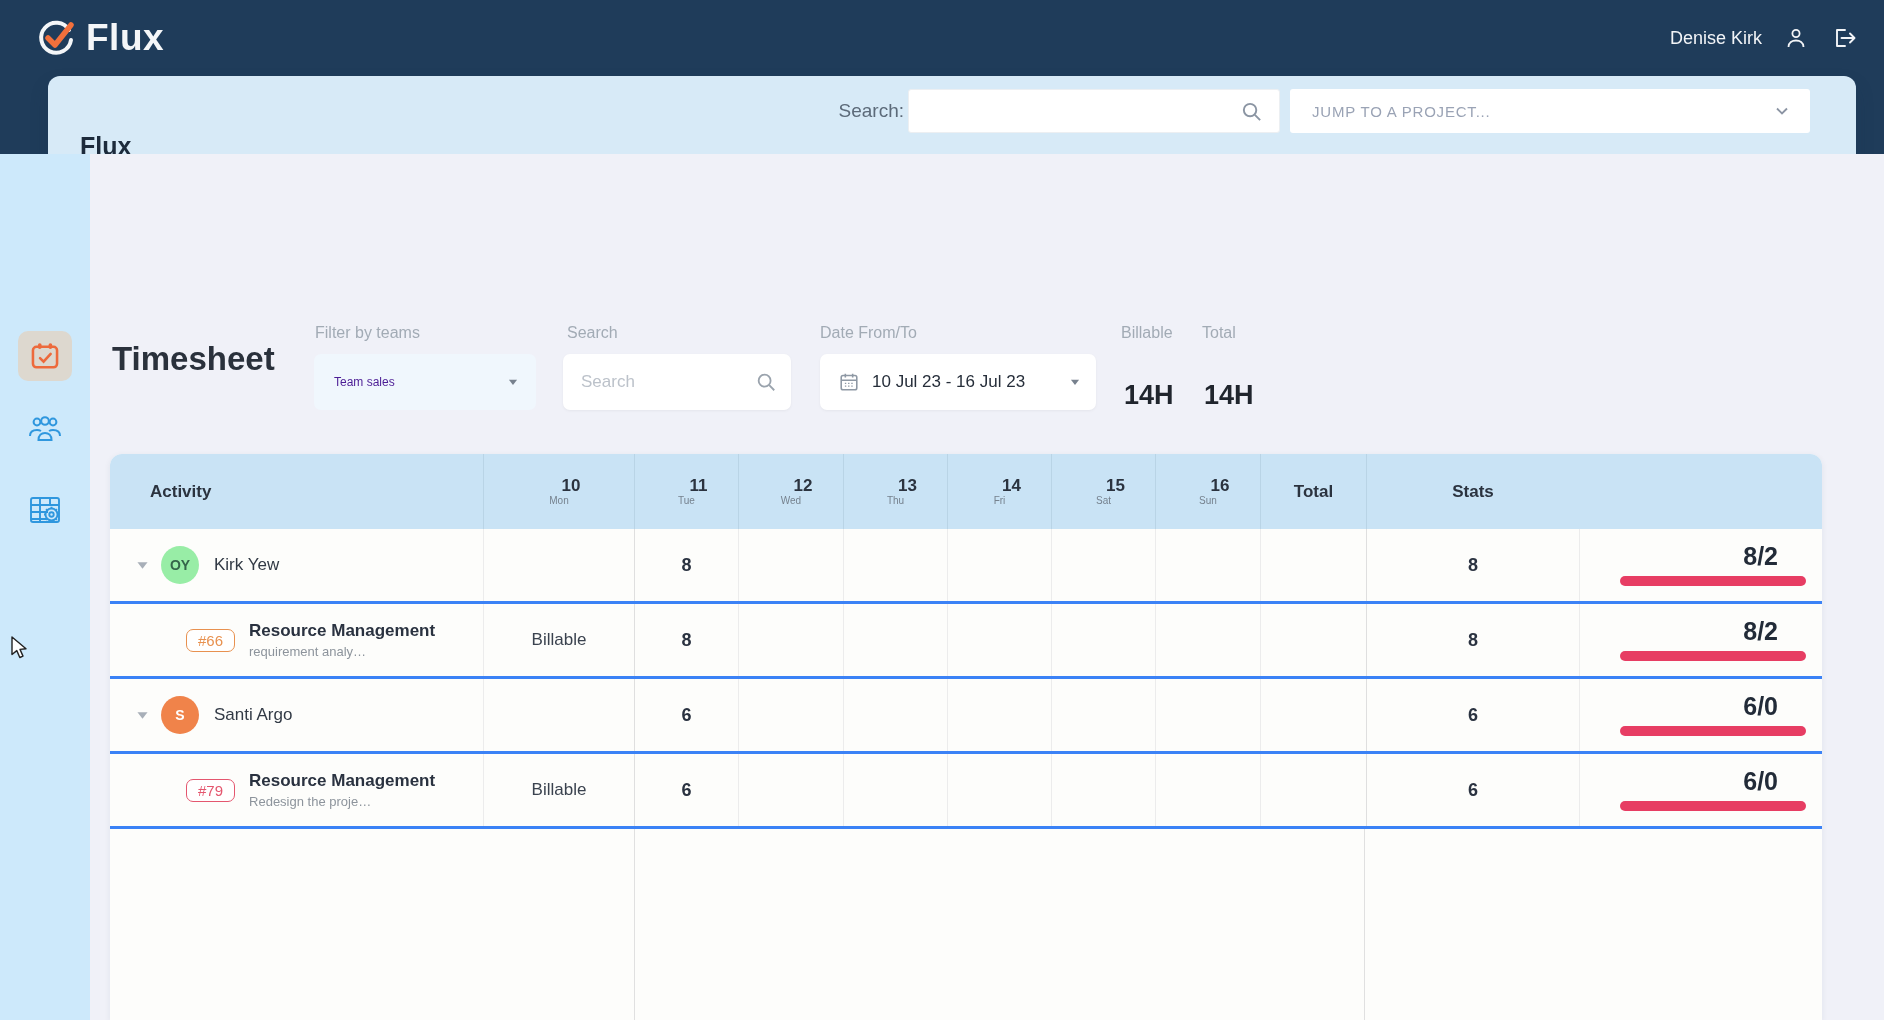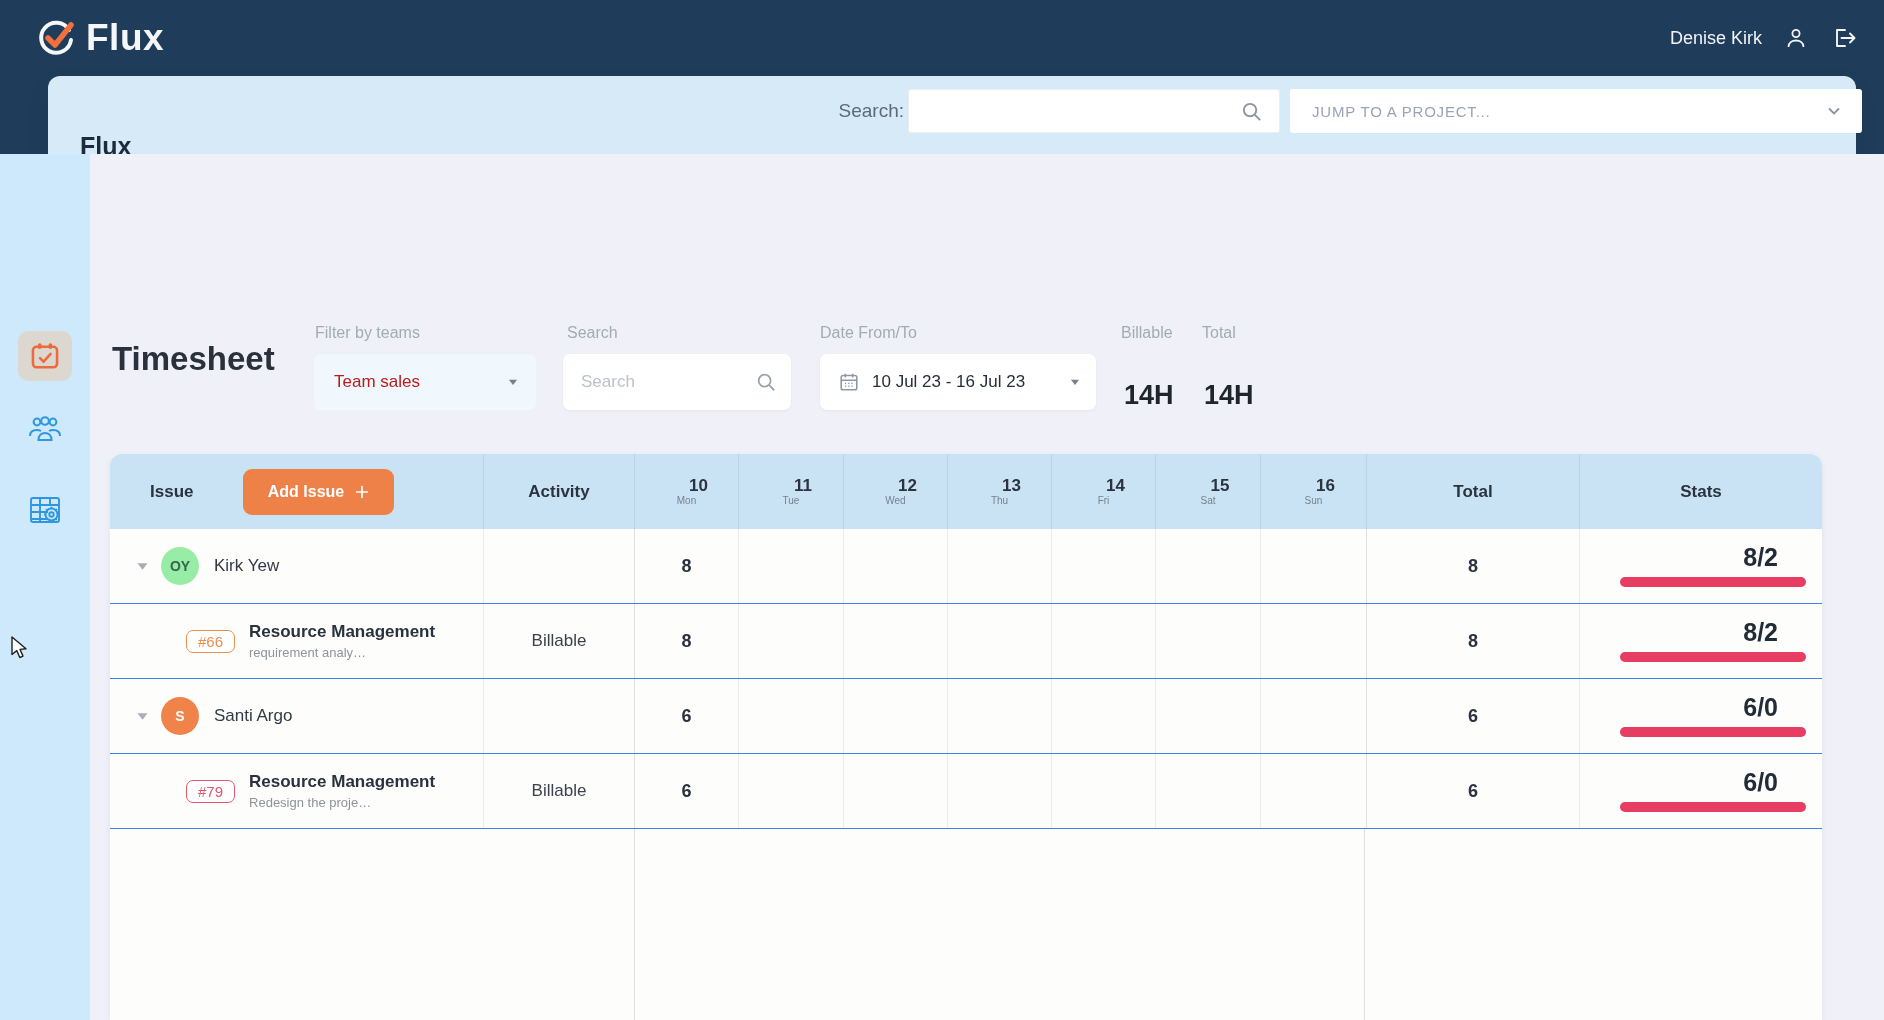--- a/index.html
+++ b/index.html
@@ -15,21 +15,21 @@
   .topnav-link { color:#f2f4f7; font-size:15px; font-weight:700; letter-spacing:0.5px; cursor:pointer; }
   .home-btn { display:flex; align-items:center; }
   .topnav-right { margin-left:auto; display:flex; align-items:center; gap:22px; }
   .user-name { color:#f2f4f7; font-size:18px; font-weight:400; }
 
   
   .header-card { position:absolute; left:48px; top:76px; width:1808px; height:177px; background:#d7eaf7; border-radius:12px; box-shadow:0 10px 18px rgba(25,50,78,.22); }
   .gs-label { position:absolute; right:952px; top:24px; font-size:19px; color:#5c6a79; }
   .gs-input { position:absolute; left:860px; top:13px; width:372px; height:44px; background:#fff; border:1px solid #eceff2; border-radius:3px; padding:0 44px 0 14px; font-size:16px; color:#333; outline:none; }
   .gs-icon { position:absolute; left:1192px; top:24px; color:#8b95a3; }
-  .jump-box { position:absolute; left:1242px; top:13px; width:572px; height:44px; background:#fff; border-radius:3px; display:flex; align-items:center; padding:0 18px 0 22px; cursor:pointer; }
+  .jump-box { position:absolute; left:1242px; top:13px; width:520px; height:44px; background:#fff; border-radius:3px; display:flex; align-items:center; padding:0 18px 0 22px; cursor:pointer; }
   .jump-text { color:#9aa3b5; font-size:15px; letter-spacing:0.8px; flex:1; }
   .project-title { position:absolute; left:32px; top:56px; font-size:25px; font-weight:700; color:#1d2b3c; }
 
   
   .toolbar { position:absolute; left:24px; top:114px; width:1760px; height:60px; background:#1f3c5a; border-radius:8px; display:flex; align-items:center; gap:44px; padding-left:44px; box-shadow:0 8px 14px rgba(25,50,78,.3); }
   .tool-tab { display:flex; align-items:center; gap:11px; color:#fff; cursor:pointer; }
   .tool-tab span { font-size:15px; font-weight:700; letter-spacing:0.5px; }
 
   
   .sidebar { position:absolute; left:0; top:154px; width:90px; height:866px; background:#cde9fb; }
@@ -39,41 +39,41 @@
   .side-ico.p3 { top:340px; }
 
   
   .main { position:absolute; left:90px; top:154px; width:1794px; height:866px; background:#f0f1f8; }
   .page-title { position:absolute; left:22px; top:186px; font-size:33px; font-weight:700; color:#2a313c; }
   .f-label { position:absolute; top:170px; font-size:16px; color:#a2abb5; }
   .lbl-team { left:225px; } .lbl-search { left:477px; } .lbl-date { left:730px; }
   .lbl-billable { left:1031px; } .lbl-total { left:1112px; }
   .ctrl { position:absolute; top:200px; height:56px; border-radius:7px; display:flex; align-items:center; }
   .team-box { left:224px; width:222px; background:#f0f7fd; padding:0 16px 0 20px; cursor:pointer; }
-  .team-val { font-size:17px; color:#b91c1c; flex:1; }
+  .team-val { font-size:12px; color:#4c1d95; flex:1; }
   .fsearch-box { left:473px; width:228px; background:#fff; box-shadow:0 1px 3px rgba(0,0,0,.05); padding:0 14px 0 4px; }
   .fsearch-input { border:none; outline:none; background:transparent; flex:1; font-size:17px; color:#333; padding-left:14px; width:150px; }
   .fsearch-input::placeholder { color:#bcc2ca; }
   .date-box { left:730px; width:276px; background:#fff; box-shadow:0 1px 3px rgba(0,0,0,.05); padding:0 14px 0 18px; gap:12px; cursor:pointer;justify-content:center; }
   .date-val { font-size:17px; color:#262e3a; flex:1; }
   .sum-val { position:absolute; top:226px; font-size:27px; font-weight:700; color:#20252d; }
   .val-billable { left:1034px; } .val-total { left:1114px; }
   .caret { color:#77818e; }
 
   
   .sheet { position:absolute; left:20px; top:300px; width:1712px; height:566px; background:#fdfdfb; border-radius:12px 12px 0 0; box-shadow:0 2px 6px rgba(40,60,90,.08); display:flex; flex-direction:column; }
   .grid { display:grid; grid-template-columns:373px 151px 104px 105px 104px 104px 104px 105px 106px 213px 1fr; }
   .thead { height:75px; background:#c9e3f5; border-radius:12px 12px 0 0; }
   .th { display:flex; align-items:center; justify-content:center; font-size:17px; font-weight:700; color:#2b333f; border-left:1px solid #b9d4e6; }
   .th:first-child { border-left:none; justify-content:flex-start; padding-left:40px; gap:50px; }
   .th-day { flex-direction:column; gap:2px; }
   .d-num { font-size:17px; font-weight:700; color:#2b333f; line-height:1;margin-left:24px; }
   .d-name { font-size:10px; font-weight:400; color:#76828e; line-height:1; }
   .add-issue-btn { width:151px; height:46px; background:#ee8147; border:none; border-radius:9px; color:#fff; font-size:16px; font-weight:700; font-family:"Liberation Sans",sans-serif; display:flex; align-items:center; justify-content:center; gap:10px; cursor:pointer; }
-  .trow { height:75px; border-bottom:1px solid #3b82f6; background:#fdfdfb; }
+  .trow { height:75px; border-bottom:3px solid #3b82f6; background:#fdfdfb; }
   .cell { display:flex; align-items:center; justify-content:center; border-left:1px solid #ececec; }
   .cell.c-issue { border-left:none; justify-content:flex-start; }
   .c-day0 { border-left:1px solid #dfdfdf; }
   .c-total { border-left:1px solid #dfdfdf; font-size:18px; font-weight:700; color:#2a3240; }
   .c-day { font-size:18px; font-weight:700; color:#2a3240; }
   .c-activity { font-size:17px; color:#3a424e; }
   .c-stats { flex-direction:column; justify-content:center; align-items:stretch; gap:7px; }
   .stat-val { text-align:right; padding-right:44px; font-size:25px; font-weight:700; color:#222b38; line-height:1; }
   .stat-bar { height:10px; border-radius:6px; background:#e73d63; margin:0 16px 0 40px; }
   .row-toggle { background:none; border:none; padding:0 12px 0 26px; cursor:pointer; display:flex; align-items:center; }
@@ -269,29 +269,20 @@
       </svg>
   </div>
 
   <div class="f-label lbl-billable">Billable</div>
   <div class="f-label lbl-total">Total</div>
   <div class="sum-val val-billable">14H</div>
   <div class="sum-val val-total">14H</div>
 
   <div class="sheet">
     <div class="grid thead">
-      <div class="th" style="border-left:none;">
-        <span>Issue</span>
-        <button class="add-issue-btn">
-          <span>Add Issue</span>
-          <svg width="16" height="16" viewBox="0 0 24 24" fill="none" stroke="#fff" stroke-width="2.6" stroke-linecap="round">
-              <path d="M12 4 V20 M4 12 H20"></path>
-            </svg>
-        </button>
-      </div>
       <div class="th">Activity</div>
       <div class="th th-day">
           <span class="d-num">10</span>
           <span class="d-name">Mon</span>
         </div>
       <div class="th th-day">
           <span class="d-num">11</span>
           <span class="d-name">Tue</span>
         </div>
       <div class="th th-day">

